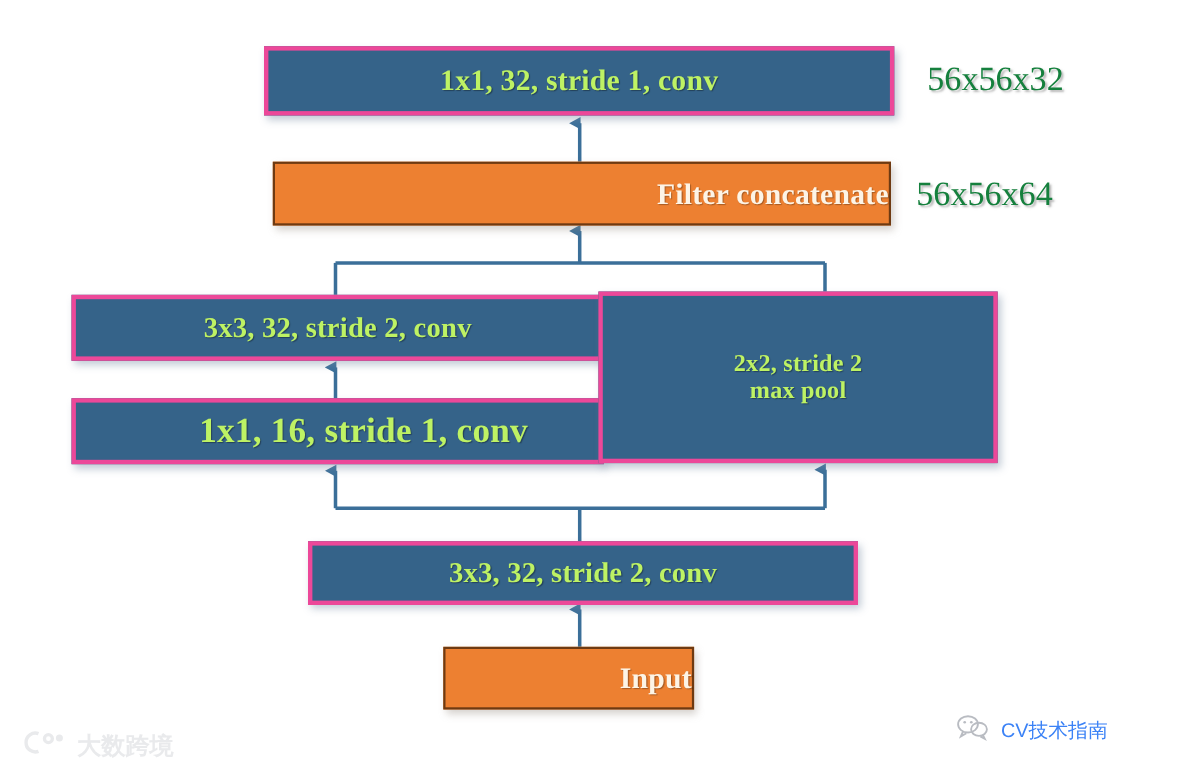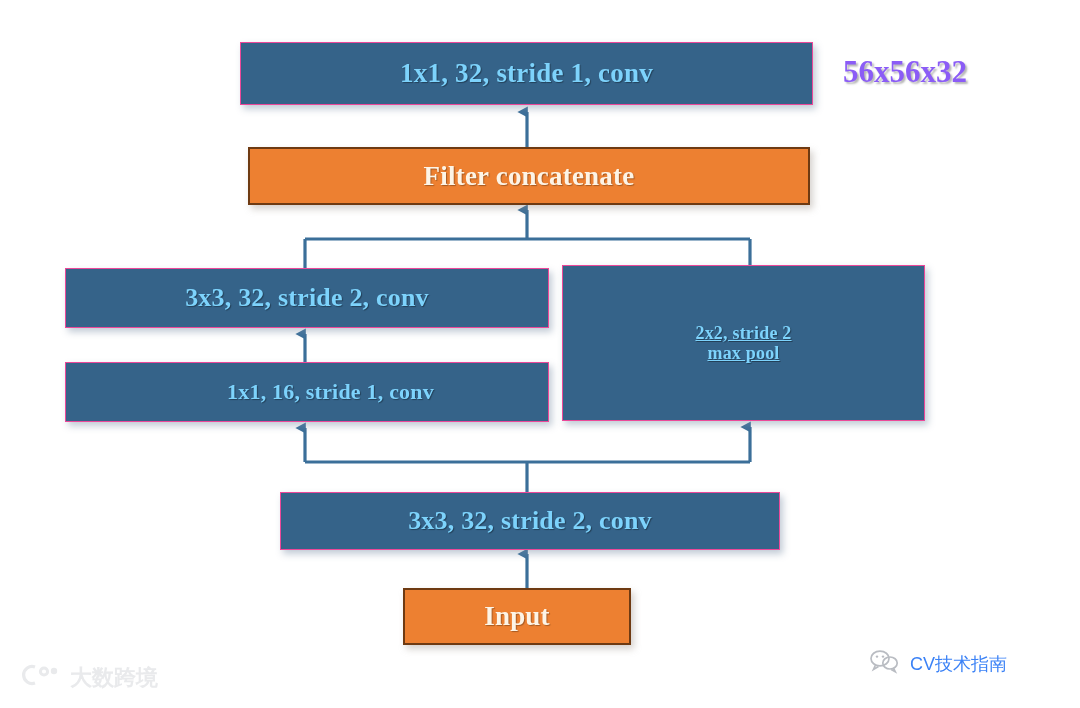--- a/index.html
+++ b/index.html
@@ -24,42 +24,43 @@
     align-items: center;
     justify-content: center;
     text-align: center;
     line-height: 1.12;
     font-weight: bold;
     color: #ffffff;
     letter-spacing: 0.2px;
   }
   .node.blue {
     background: #356389;
-    border: 1px solid #ec4899;
+    border: 4px solid #ec4899;
     box-shadow: 3px 4px 7px rgba(120,140,165,0.45);
     text-shadow: 1px 1px 1px rgba(0,0,0,0.35);
-    color: #7dd3fc;
+    color: #bef264;
   }
   .node.orange {
     background: #ed8031;
     border: 2px solid #6e3a12;
     box-shadow: 3px 4px 7px rgba(150,140,130,0.40);
     text-shadow: 1px 1px 1px rgba(0,0,0,0.30);
     color: #fdf4e6;
+    text-align: right;
   }
   .node .label {
     display: block;
     width: 100%;
   }
 
   
   .dim {
     position: absolute;
-    font-weight: bold;
-    color: #8b5cf6;
+    font-weight: normal;
+    color: #15803d;
     white-space: nowrap;
     text-shadow: 2px 2px 2px rgba(120,120,120,0.55);
   }
 
   
   #wires {
     position: absolute;
     left: 0;
     top: 0;
     width: 1080px;
@@ -129,39 +130,40 @@
   </div>
 
   <div class="node orange" id="filter-concat" style="left:248px; top:147px; width:562px; height:58px; font-size:27px;">
     <span class="label">Filter concatenate</span>
   </div>
 
   <div class="node blue" id="branch-conv-3x3" style="left:65px; top:268px; width:484px; height:60px; font-size:26px;">
     <span class="label">3x3, 32, stride 2, conv</span>
   </div>
 
-  <div class="node blue" id="branch-conv-1x1" style="left:65px; top:362px; width:484px; height:60px; font-size:22px;padding-left:47px;">
+  <div class="node blue" id="branch-conv-1x1" style="left:65px; top:362px; width:484px; height:60px; font-size:32px;padding-left:47px;">
     <span class="label">1x1, 16, stride 1, conv</span>
   </div>
 
-  <div class="node blue" id="max-pool" style="left:562px; top:265px; width:363px; height:156px; font-size:18px; white-space:pre-line;text-decoration:underline;">
+  <div class="node blue" id="max-pool" style="left:544px; top:265px; width:363px; height:156px; font-size:22px; white-space:pre-line;">
     <span class="label">2x2, stride 2
 max pool</span>
   </div>
 
   <div class="node blue" id="stem-conv" style="left:280px; top:492px; width:500px; height:58px; font-size:26px;">
     <span class="label">3x3, 32, stride 2, conv</span>
   </div>
 
   <div class="node orange" id="input-node" style="left:403px; top:588px; width:228px; height:57px; font-size:27px;">
     <span class="label">Input</span>
   </div>
 
   <div class="dim" style="left:843px; top:54px; font-size:31px;">56x56x32</div>
 
+  <div class="dim" style="left:833px; top:158px; font-size:31px;">56x56x64</div>
 
 
 
   <div class="wm" id="wm-left">
     <span class="wm-logo">
       <svg width="40" height="24" viewBox="0 0 40 24" xmlns="http://www.w3.org/2000/svg">
         <path d="M13,4 A8.5,8.5 0 1 0 13,20" fill="none" stroke="#e9eaec" stroke-width="3.2"></path>
         <circle cx="22" cy="8.5" r="3.6" fill="none" stroke="#e9eaec" stroke-width="3"></circle>
         <circle cx="32" cy="8" r="3.2" fill="#e9eaec"></circle>
       </svg>

